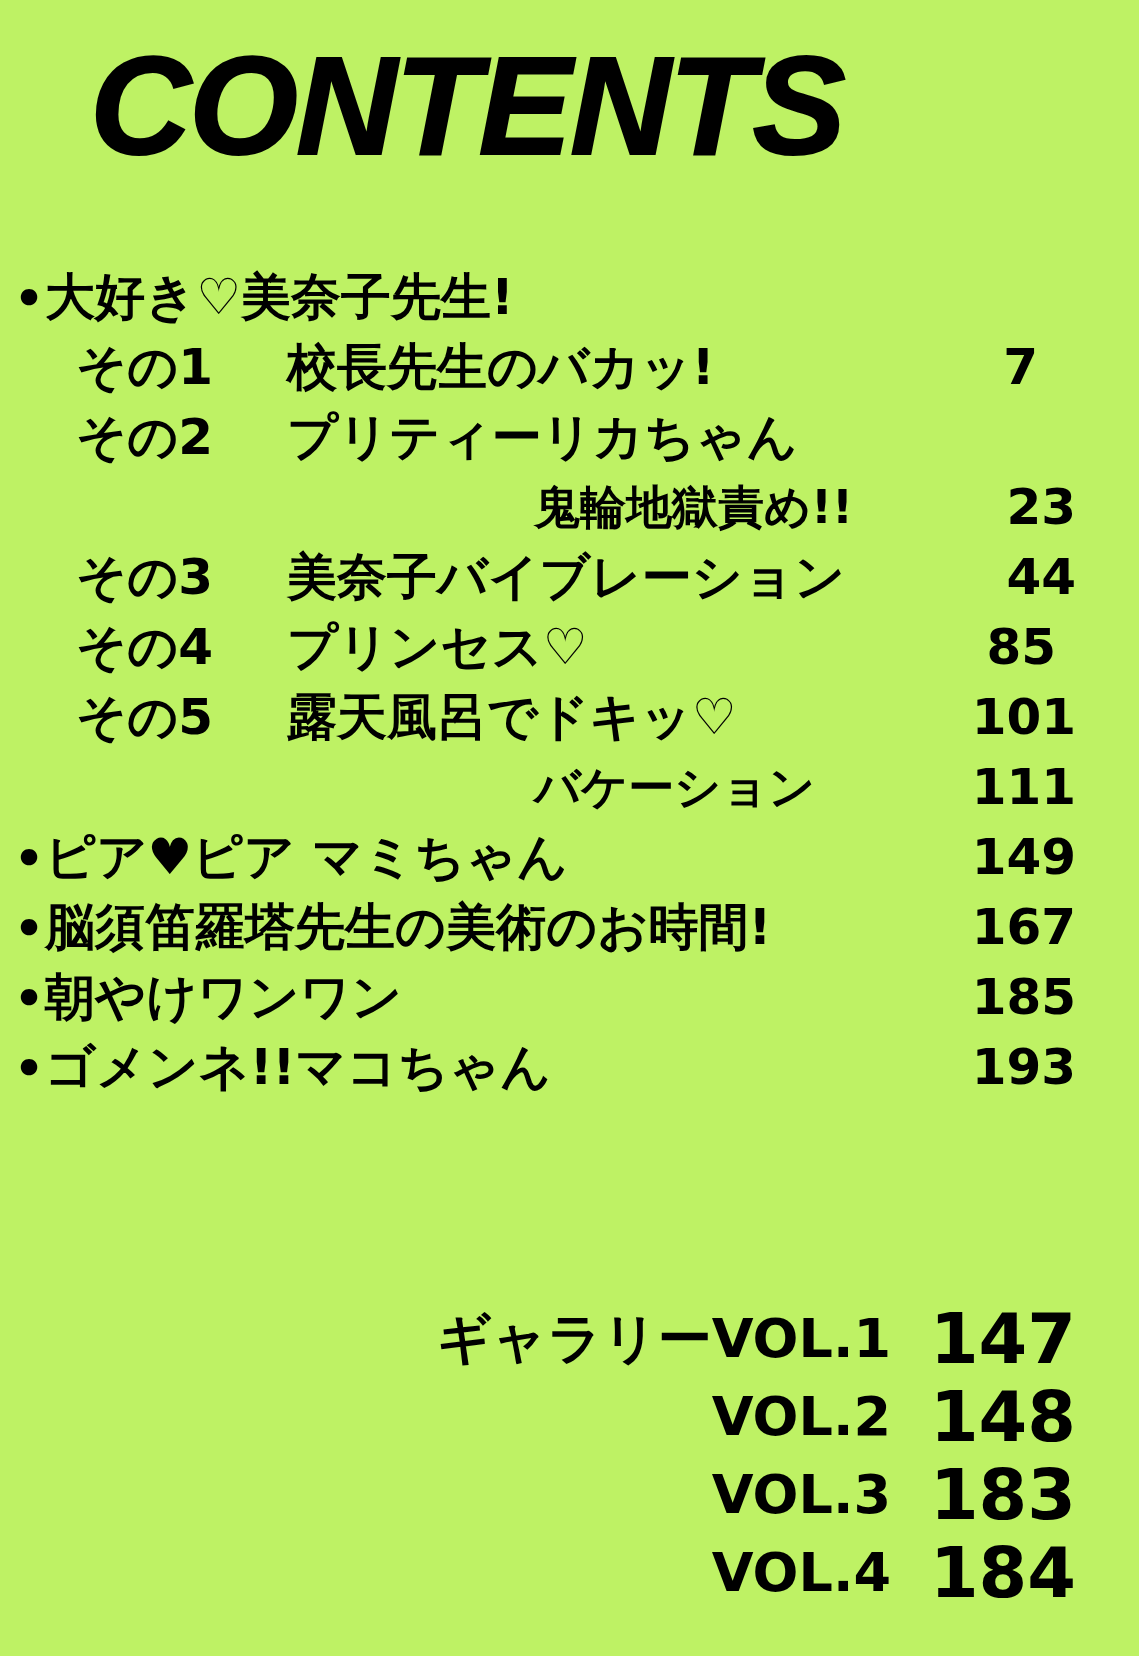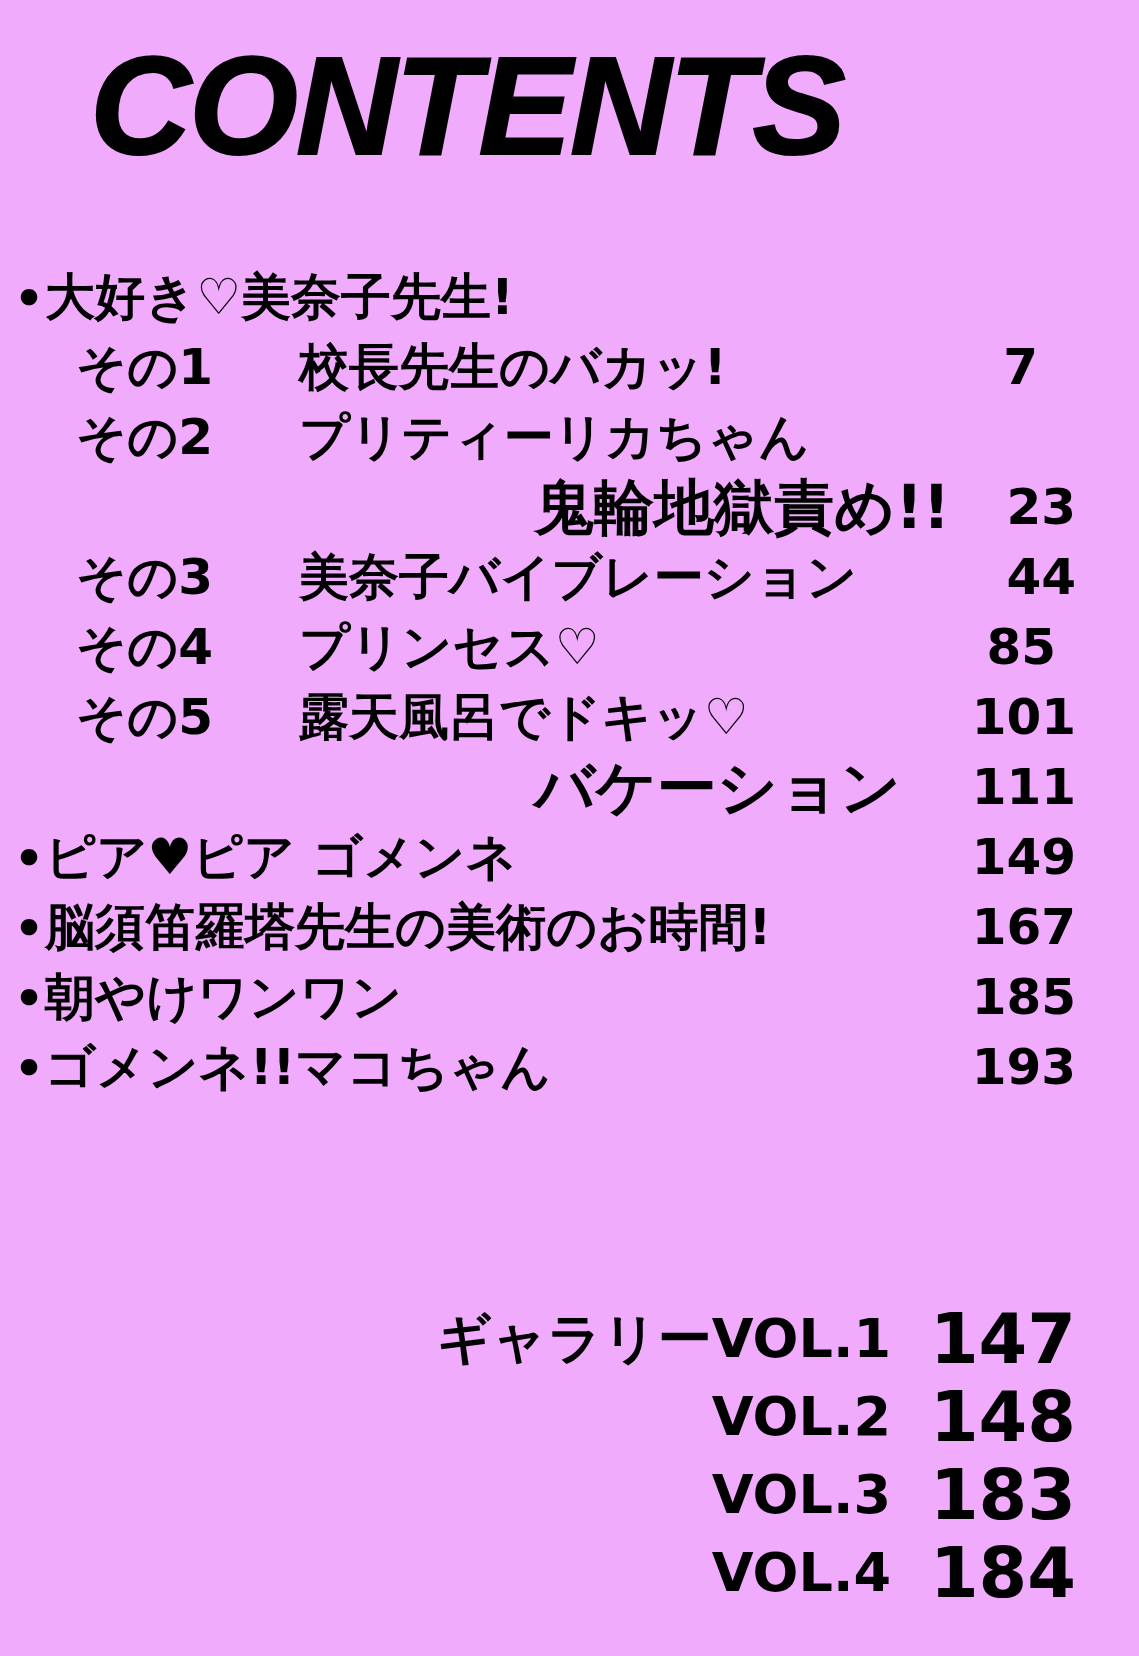--- a/index.html
+++ b/index.html
@@ -4,21 +4,21 @@
 <style>
   html, body {
     margin: 0;
     padding: 0;
     background: #ffffff;
   }
   .page {
     position: relative;
     width: 1139px;
     height: 1656px;
-    background: #f0abfc;
+    background: #bef264;
     font-family: "DejaVu Sans", "Liberation Sans", sans-serif;
     color: #000000;
     overflow: hidden;
   }
 
   
   .contents-title {
     position: absolute;
     left: 90px;
     top: 36px;
@@ -67,28 +67,28 @@
 
   
   .sub-label {
     position: absolute;
     left: 62px;
     font-size: 50px;
     font-weight: bold;
   }
   .sub-title {
     position: absolute;
-    left: 285px;
+    left: 273px;
     font-size: 50px;
     font-weight: bold;
   }
   .sub-title-right {
     position: absolute;
     left: 520px;
-    font-size: 60px;
+    font-size: 46px;
     font-weight: bold;
   }
   .page-num {
     position: absolute;
     right: 0;
     font-size: 50px;
     font-weight: bold;
     text-align: right;
   }
 
@@ -169,21 +169,21 @@
       <span class="page-num">101</span>
     </div>
 
 
     <div class="toc-row">
       <span class="sub-title-right">バケーション</span>
       <span class="page-num">111</span>
     </div>
 
     <div class="toc-row top-entry">
-      <span class="bullet">•</span><span class="lbl">ピア♥ピア ゴメンネ</span>
+      <span class="bullet">•</span><span class="lbl">ピア♥ピア マミちゃん</span>
       <span class="page-num">149</span>
     </div>
 
     <div class="toc-row top-entry">
       <span class="bullet">•</span><span class="lbl">脳須笛羅塔先生の美術のお時間!</span>
       <span class="page-num">167</span>
     </div>
 
     <div class="toc-row top-entry">
       <span class="bullet">•</span><span class="lbl">朝やけワンワン</span>

